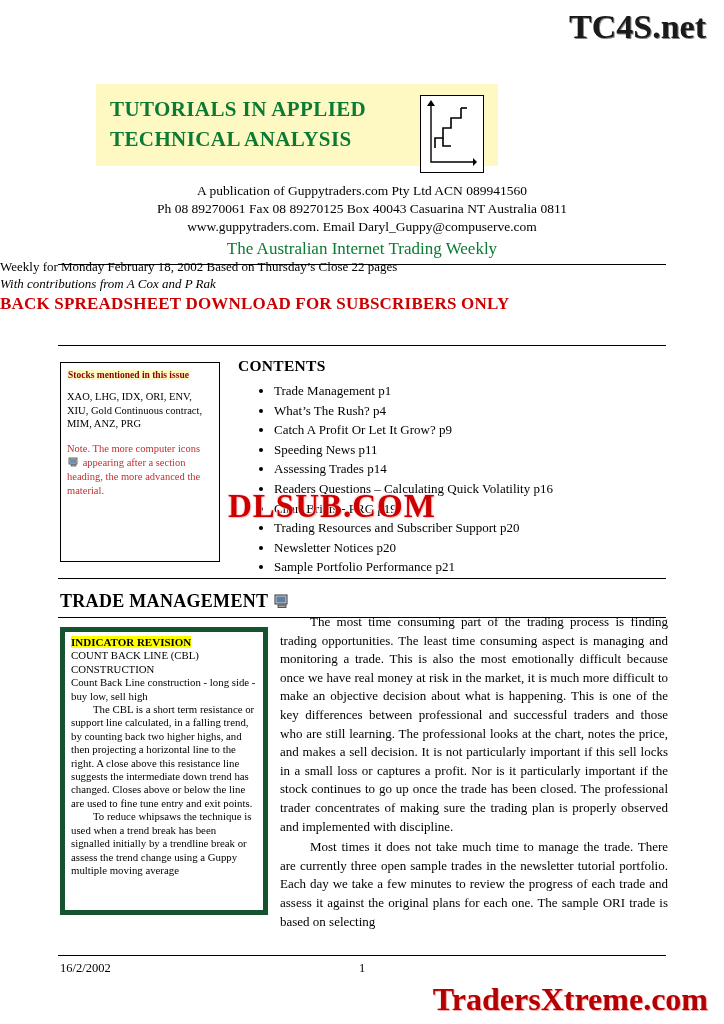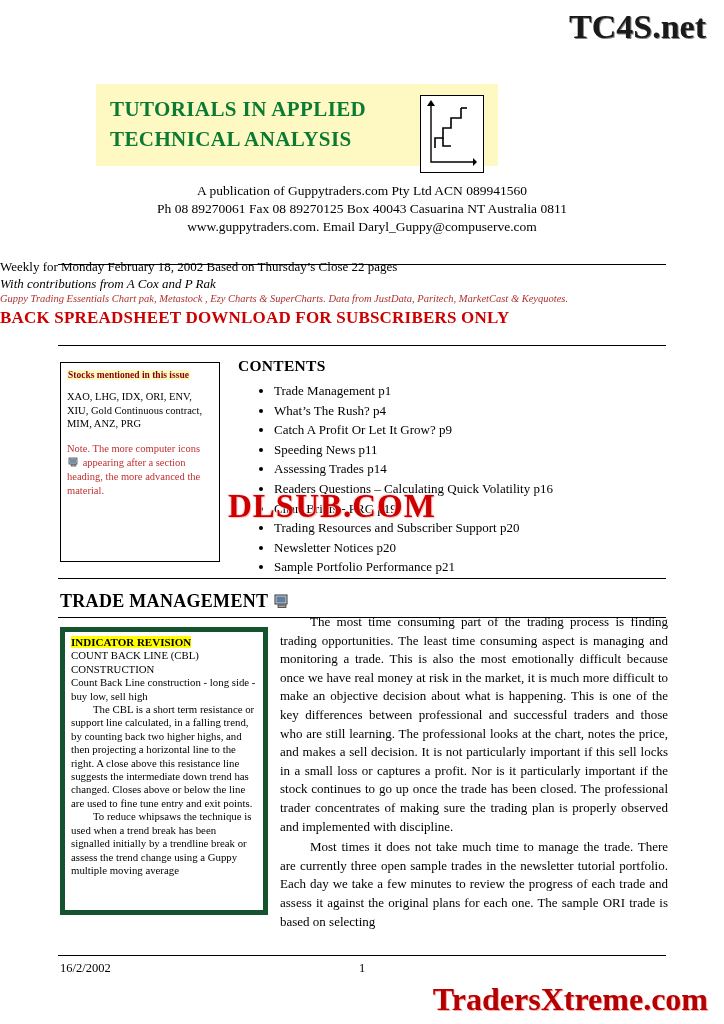--- a/index.html
+++ b/index.html
@@ -287,28 +287,28 @@
       <path d="M40 12 L40 22 L30 22 L30 32 L22 32 L22 42 L14 42 L14 52" stroke="#000" stroke-width="1.6" fill="none"></path>
       <path d="M40 12 L46 12" stroke="#000" stroke-width="1.6" fill="none"></path>
       <path d="M22 42 L22 50 L30 50" stroke="#000" stroke-width="1.6" fill="none"></path>
     </svg>
   </div>
 
   <div class="pub-block">
     <div>A publication of Guppytraders.com Pty Ltd ACN 089941560</div>
     <div>Ph 08 89270061  Fax 08 89270125  Box 40043 Casuarina NT Australia  0811</div>
     <div>www.guppytraders.com.   Email  Daryl_Guppy@compuserve.com</div>
+    <div class="green">The Australian Internet Trading Weekly</div>
   </div>
 
   <hr class="rule" style="top:264px;">
 
   <div class="weekly-block">
     <div>Weekly for Monday February 18, 2002 Based on Thursday’s Close 22 pages</div>
     <div class="italic">With contributions from   A Cox  and P Rak</div>
-    <div class="contrib">Guppy Trading Essentials Chart pak, Metastock , Ezy Charts &amp; SuperCharts. Data from JustData, Paritech, MarketCast &amp; Keyquotes.</div>
     <div class="free-line">BACK SPREADSHEET DOWNLOAD FOR SUBSCRIBERS ONLY</div>
   </div>
 
   <hr class="rule" style="top:345px;">
 
   <div class="stocks-box">
     <span class="stocks-title">Stocks mentioned in this issue</span>
     <div class="stocks-list">XAO, LHG, IDX, ORI, ENV, XIU, Gold Continuous contract, MIM, ANZ, PRG</div>
     <div class="stocks-note">
       <span>Note. The more computer icons</span>

